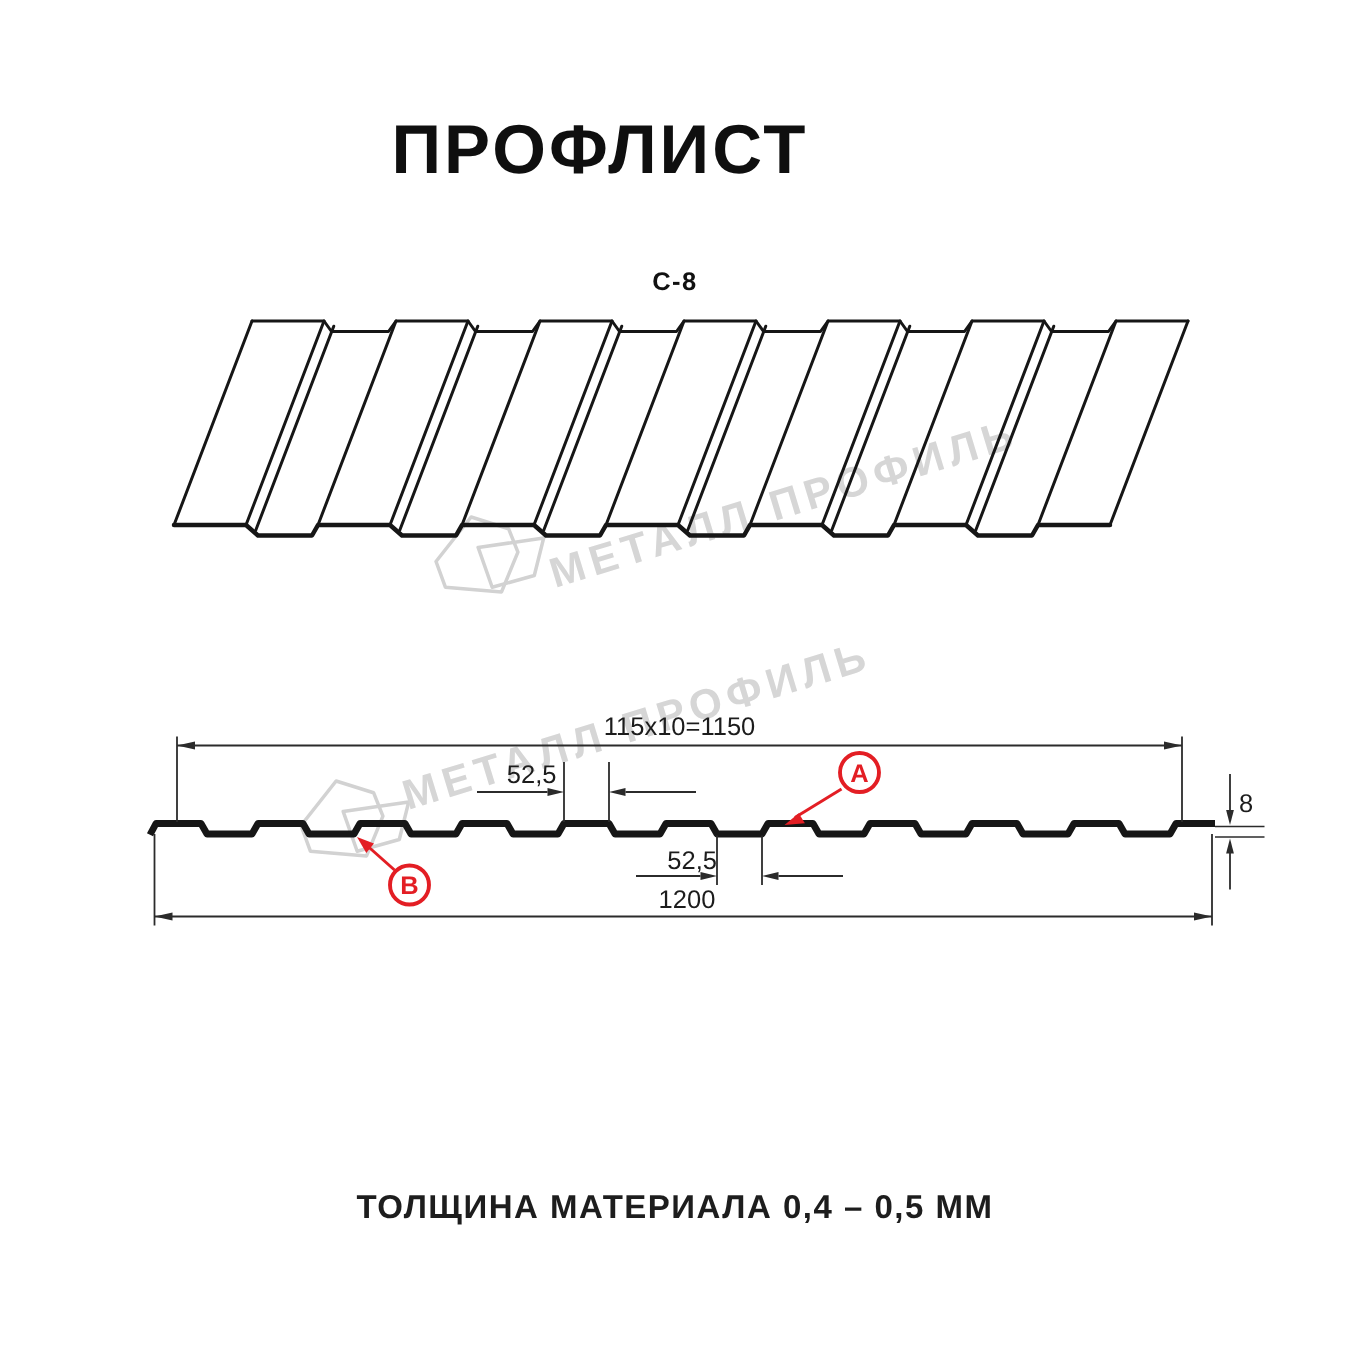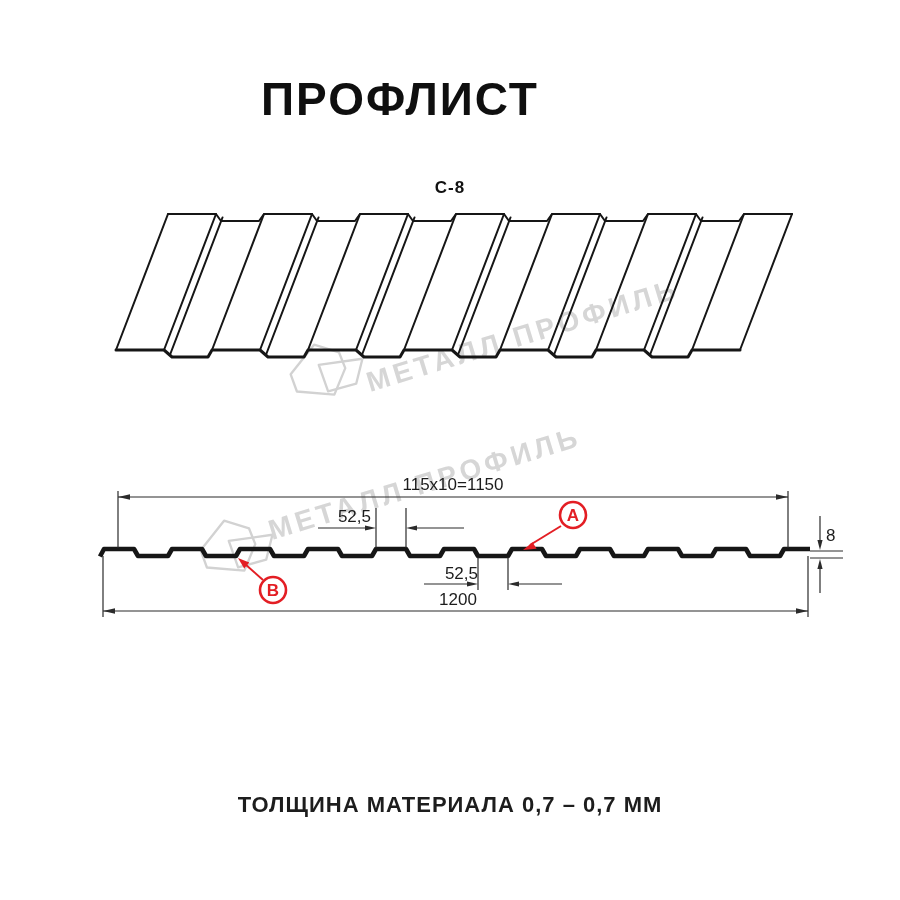--- a/index.html
+++ b/index.html
@@ -129,13 +129,13 @@
   </g>
 
   <g>
     <line x1="263" y1="580" x2="245" y2="564" stroke="#e31e24" stroke-width="2"></line>
     <polygon points="238,558 249.3,562.4 244.2,568.6" fill="#e31e24"></polygon>
     <circle cx="273" cy="590" r="13" fill="#ffffff" stroke="#e31e24" stroke-width="2.6"></circle>
     <text class="marker-letter" x="273" y="596" text-anchor="middle" fill="#e31e24">B</text>
   </g>
 </svg>
 
-<div class="footer-note">ТОЛЩИНА МАТЕРИАЛА 0,7 – 0,7 ММ</div>
+<div class="footer-note">ТОЛЩИНА МАТЕРИАЛА 0,4 – 0,5 ММ</div>
 
 </body></html>

